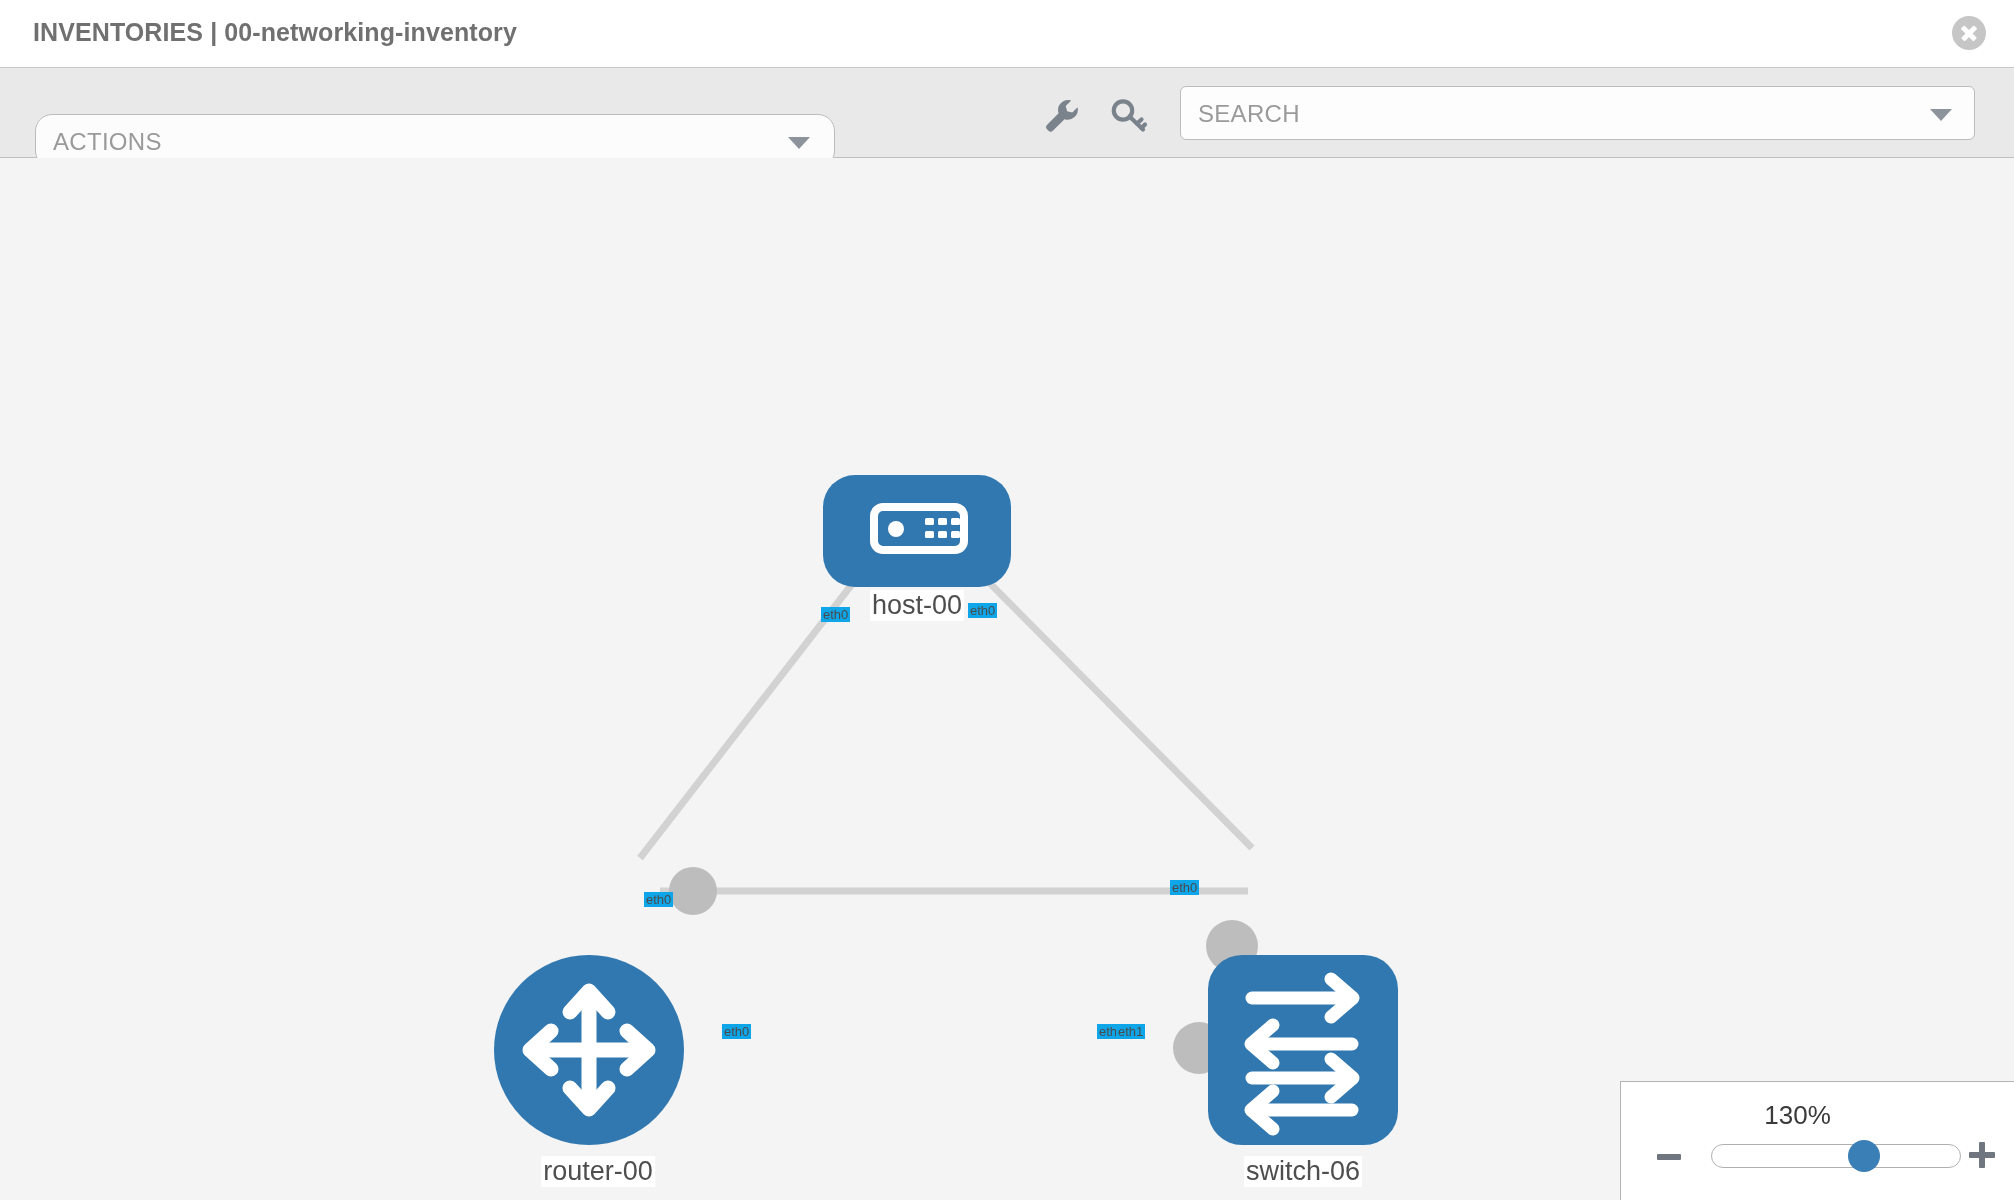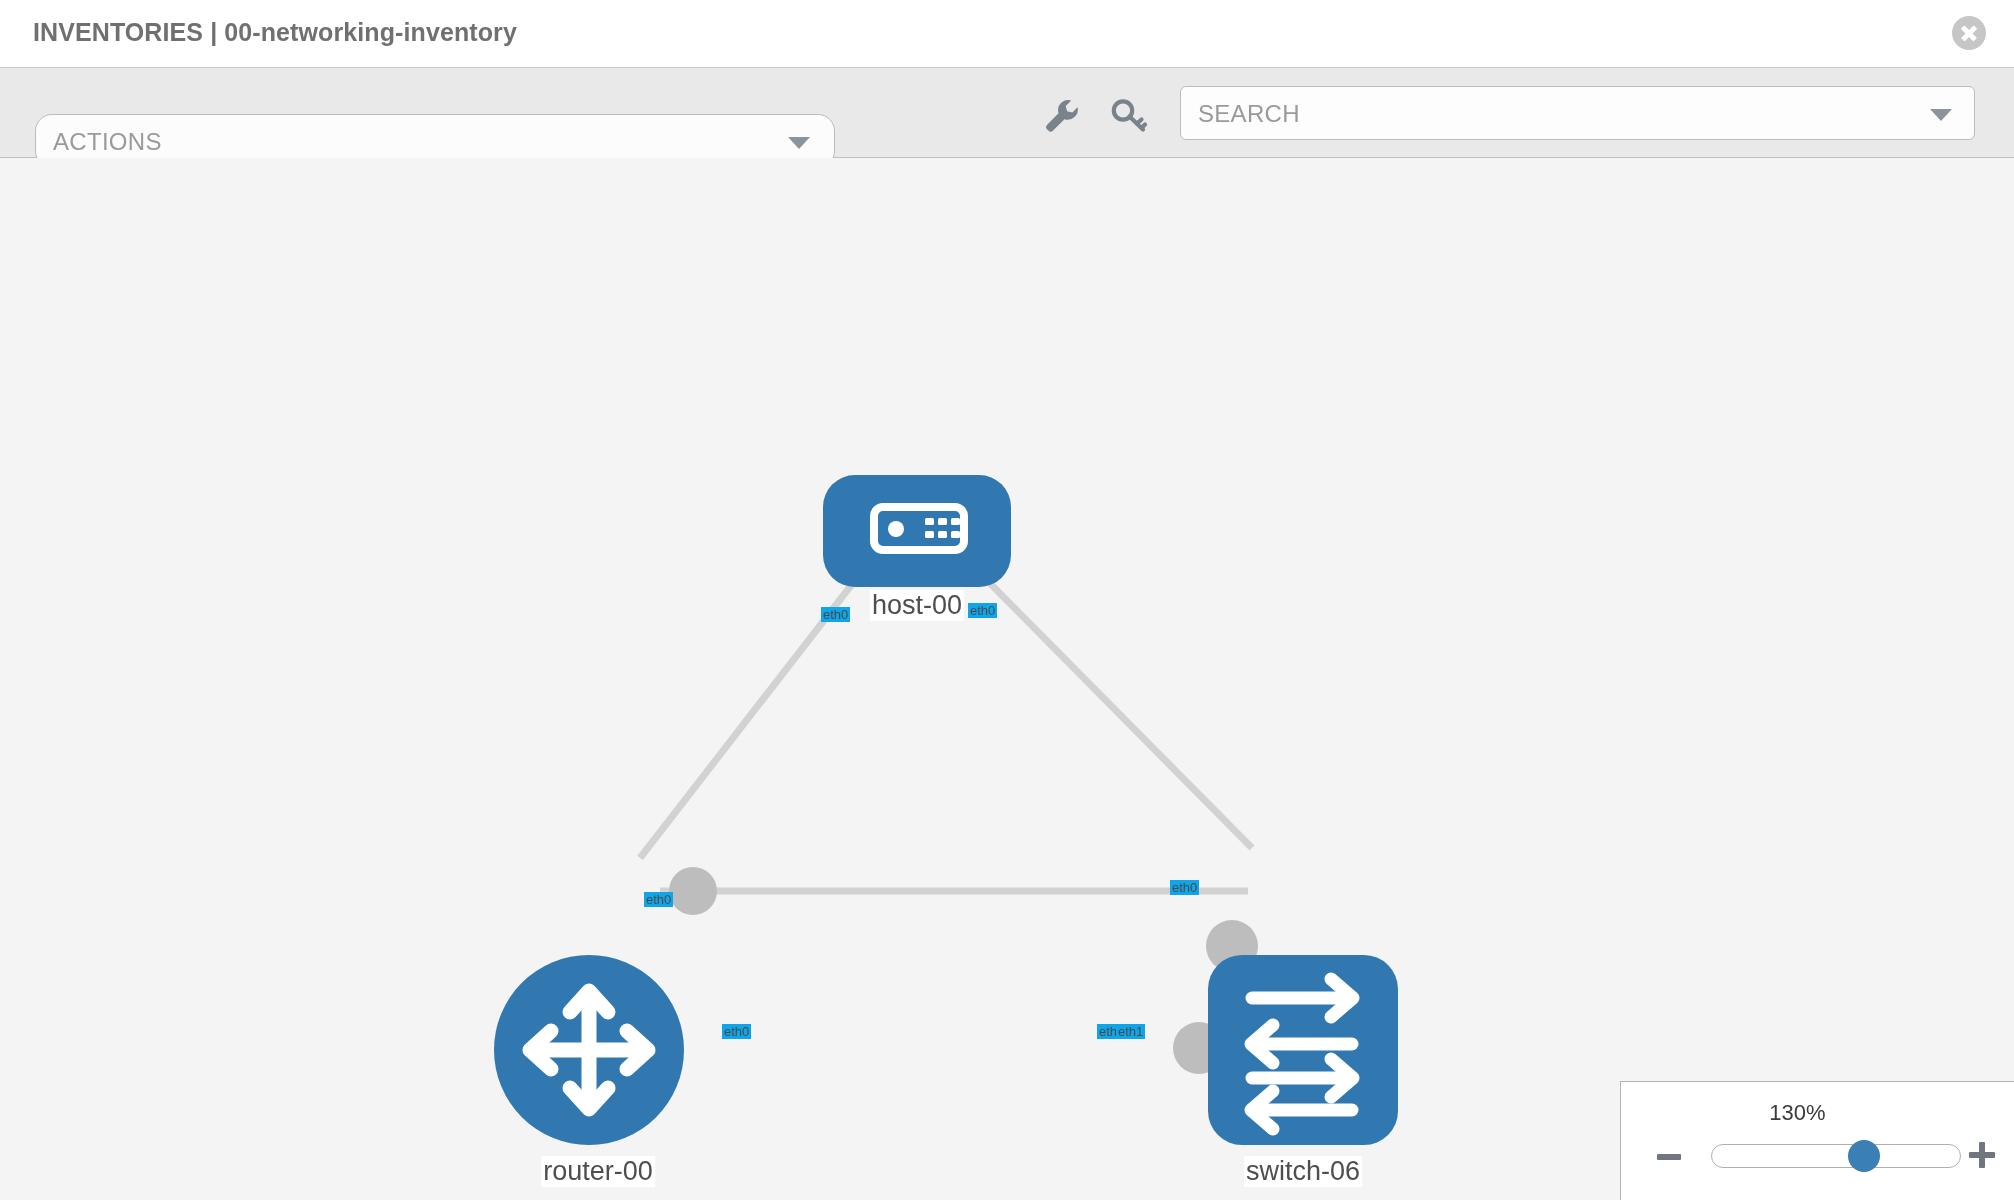--- a/index.html
+++ b/index.html
@@ -179,21 +179,21 @@
     border-right: none;
     border-bottom: none;
     box-sizing: border-box;
   }
   .zoom-level {
     position: absolute;
     top: 18px;
     left: 0;
     width: 100%;
     text-align: center;
-    font-size: 22px;
+    font-size: 26px;
     color: #3a3a3a;
     margin-left: -20px;
   }
   .zoom-minus {
     position: absolute;
     left: 36px;
     top: 72px;
     width: 24px;
     height: 6px;
     background: #6f7680;

